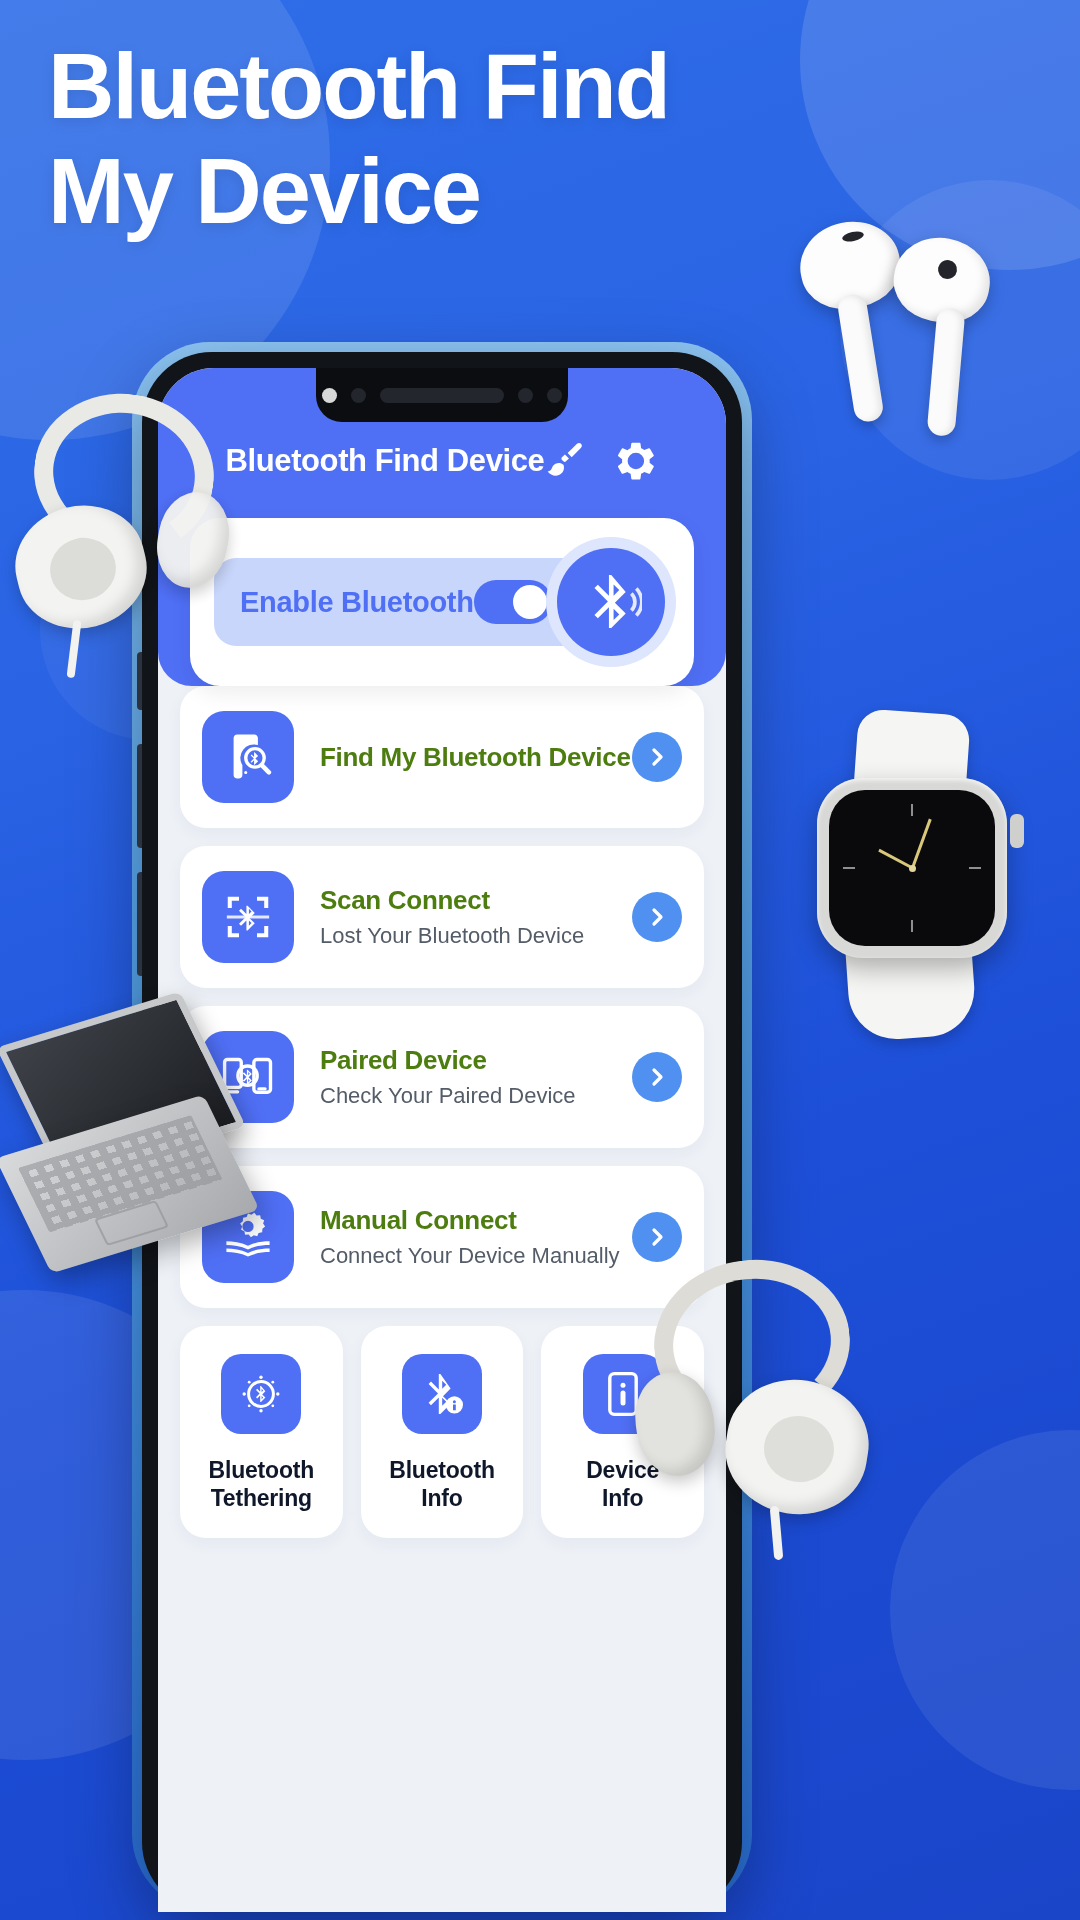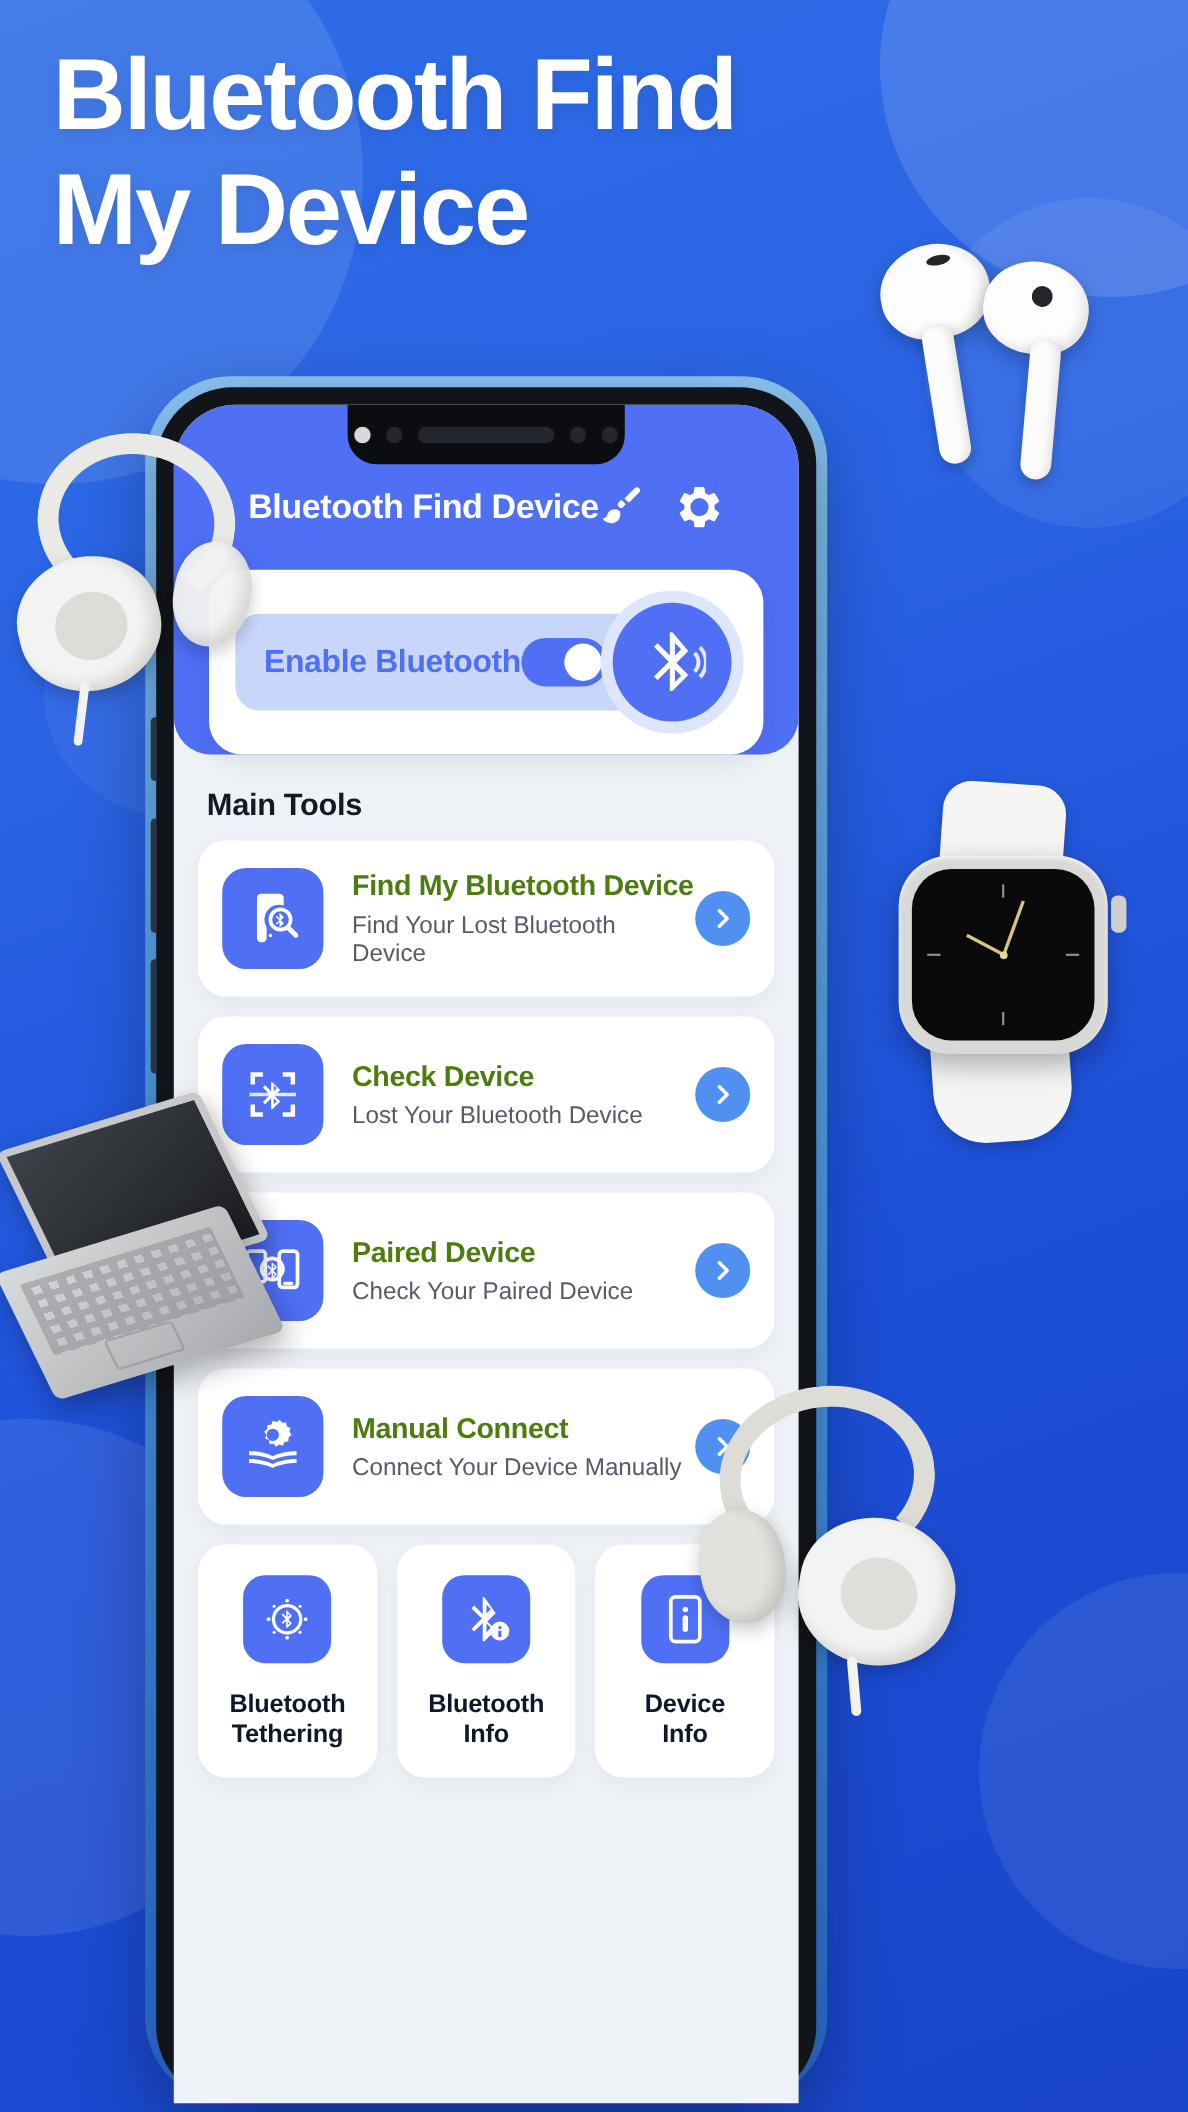--- a/index.html
+++ b/index.html
@@ -214,52 +214,50 @@
                   <path d="M11.2 1.5v8.1L6.9 5.3 5.6 6.6l5.2 5.2-5.2 5.2 1.3 1.3 4.3-4.3v8.1h.9l5.6-5.6-4.2-4.2 4.2-4.2L12.1 1.5h-.9zm1.8 3.7 2.2 2.2-2.2 2.2V5.2zm0 9.4 2.2 2.2-2.2 2.2v-4.4z"></path>
                   <path d="M20.4 8.2l-1 1a4 4 0 0 1 0 5.6l1 1a5.4 5.4 0 0 0 0-7.6zM22.3 6.3l-1 1a6.7 6.7 0 0 1 0 9.4l1 1a8.1 8.1 0 0 0 0-11.4z" opacity=".85"></path>
                 </svg>
             </div>
           </div>
         </div>
       </div>
 
       <div id="app-body">
 
-        <div class="section-title">Main Tools</div>
 
         <div class="tool-row">
           <div class="tool-ico">
             <svg viewBox="0 0 24 24">
                 <path d="M7.2 2h7.6c.9 0 1.6.7 1.6 1.6v3.1a6 6 0 0 0-6.9 8.9V20c0 .9-.7 1.6-1.6 1.6H7.2c-.9 0-1.6-.7-1.6-1.6V3.6C5.6 2.7 6.3 2 7.2 2zm2.2 1.3h3.2v.8H9.4v-.8zM11 18.2a.7.7 0 1 0 0 1.4.7.7 0 0 0 0-1.4z"></path>
                 <circle cx="15.1" cy="12.4" r="4.1" fill="none" stroke="#fff" stroke-width="1.5"></circle>
                 <path d="M18.1 15.6l3.2 3.2" stroke="#fff" stroke-width="2" stroke-linecap="round" fill="none"></path>
                 <path d="M14.7 9.9v2.1l-1.1-1.1-.4.4 1.4 1.4-1.4 1.4.4.4 1.1-1.1v2.1h.2l1.6-1.6-1.2-1.2 1.2-1.2-1.6-1.6h-.2zm.5 1v.9l.5-.5-.5-.4zm0 2.7v.9l.5-.5-.5-.4z"></path>
               </svg>
           </div>
           <div class="tool-txt">
             <div class="tool-title">Find My Bluetooth Device</div>
-            <div class="tool-sub">Find Your Lost Bluetooth Device</div>
           </div>
           <div class="chev">
             <svg viewBox="0 0 24 24">
                 <polyline points="9,5 16,12 9,19"></polyline>
               </svg>
           </div>
         </div>
 
         <div class="tool-row">
           <div class="tool-ico">
             <svg viewBox="0 0 24 24">
                 <path d="M3 3h5v1.8H4.8V8H3V3zm13 0h5v5h-1.8V4.8H16V3zM3 16h1.8v3.2H8V21H3v-5zm16.2 0H21v5h-5v-1.8h3.2V16z"></path>
                 <path d="M2.6 11.3h18.8v1.4H2.6z" opacity=".85"></path>
                 <path d="M11.3 6.2v4.5l-2.4-2.4-.9.9 2.9 2.9-2.9 2.9.9.9 2.4-2.4v4.5h.5l3.2-3.2-2.3-2.3 2.3-2.3-3.2-3.2h-.5zm1.1 2.1 1.2 1.2-1.2 1.2V8.3zm0 5.2 1.2 1.2-1.2 1.2v-2.4z"></path>
               </svg>
           </div>
           <div class="tool-txt">
-            <div class="tool-title">Check Device</div>
+            <div class="tool-title">Scan Connect</div>
             <div class="tool-sub">Lost Your Bluetooth Device</div>
           </div>
           <div class="chev">
             <svg viewBox="0 0 24 24">
                 <polyline points="9,5 16,12 9,19"></polyline>
               </svg>
           </div>
         </div>
 
         <div class="tool-row">

